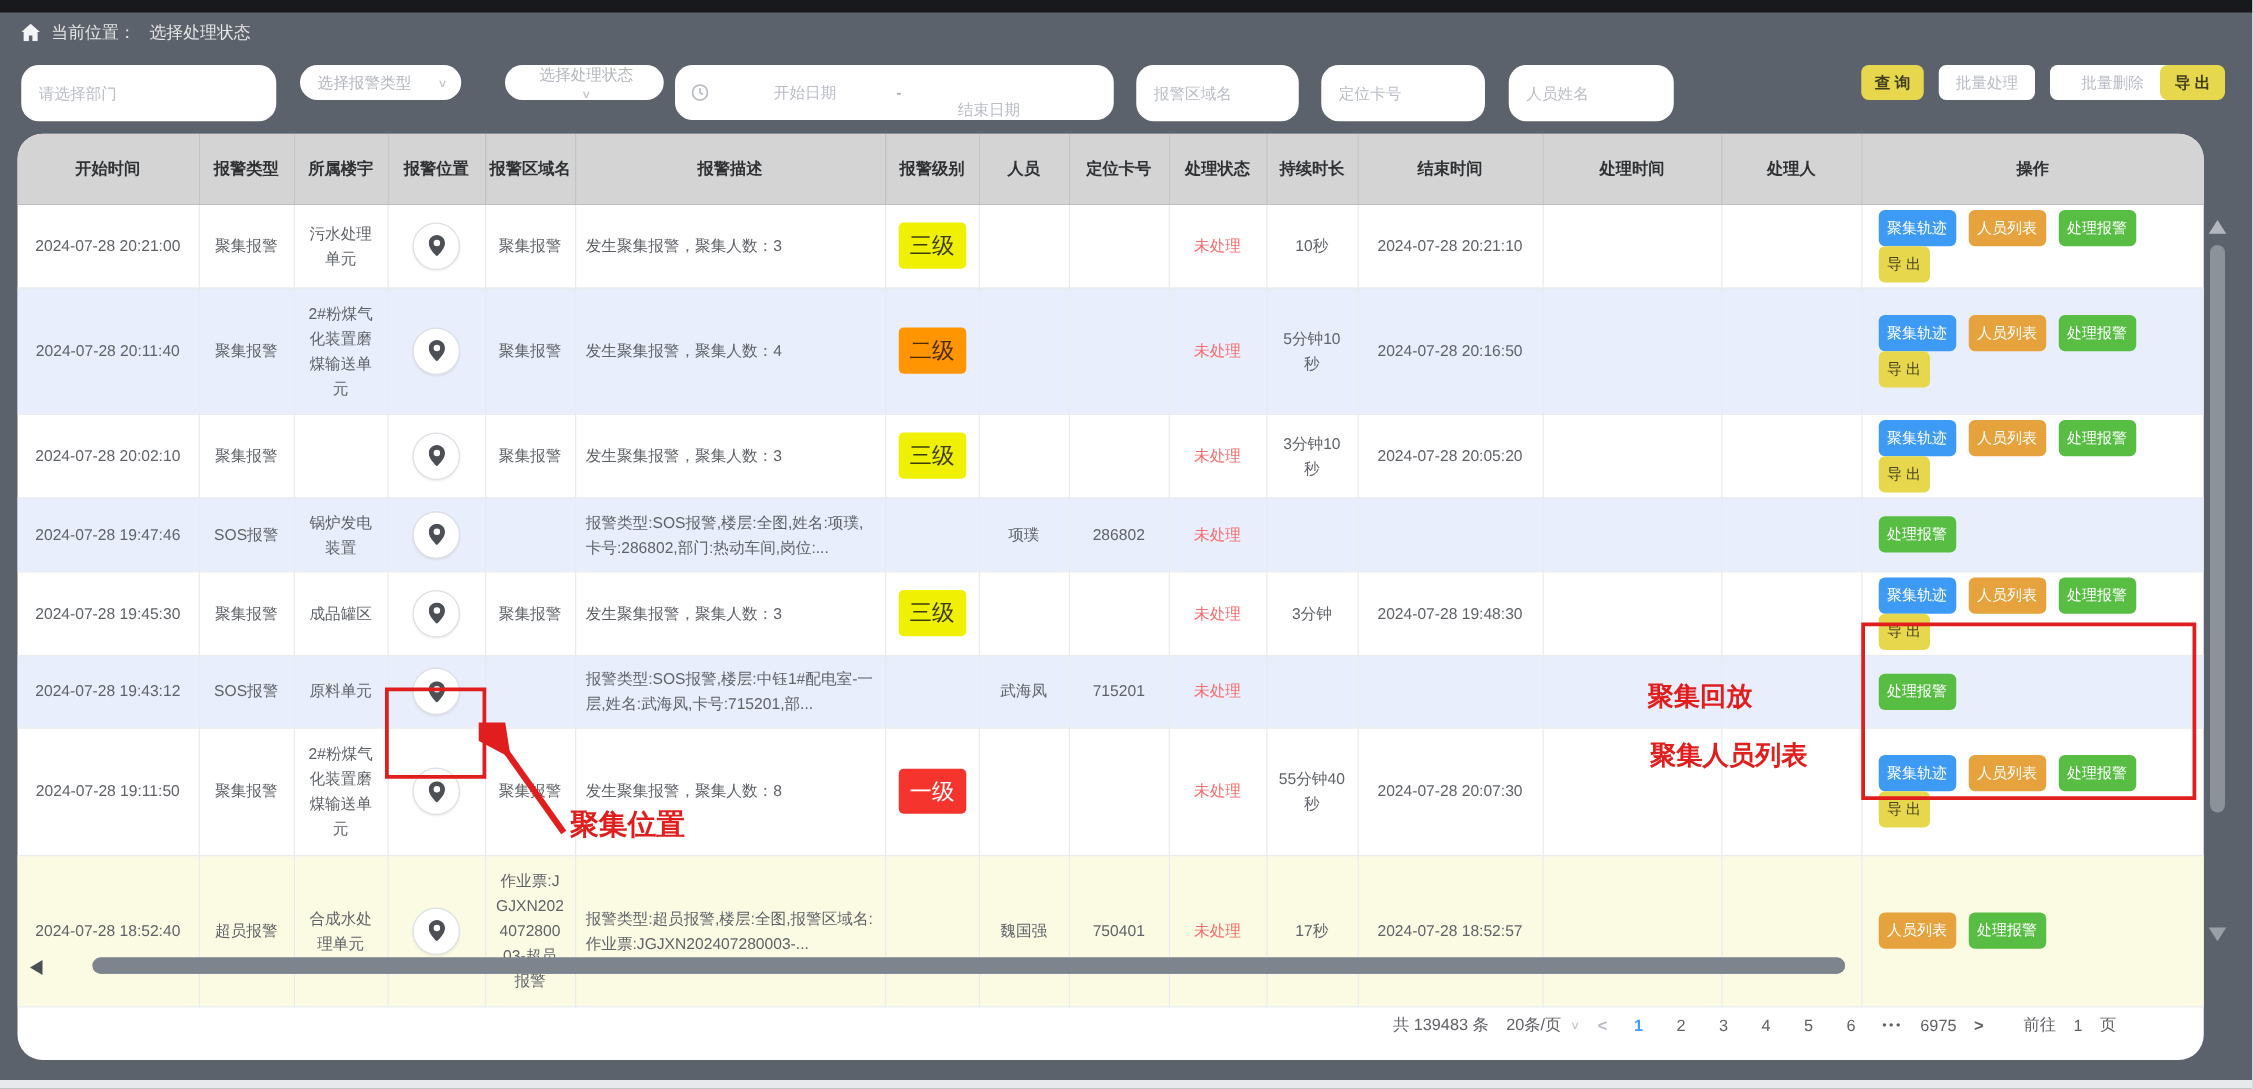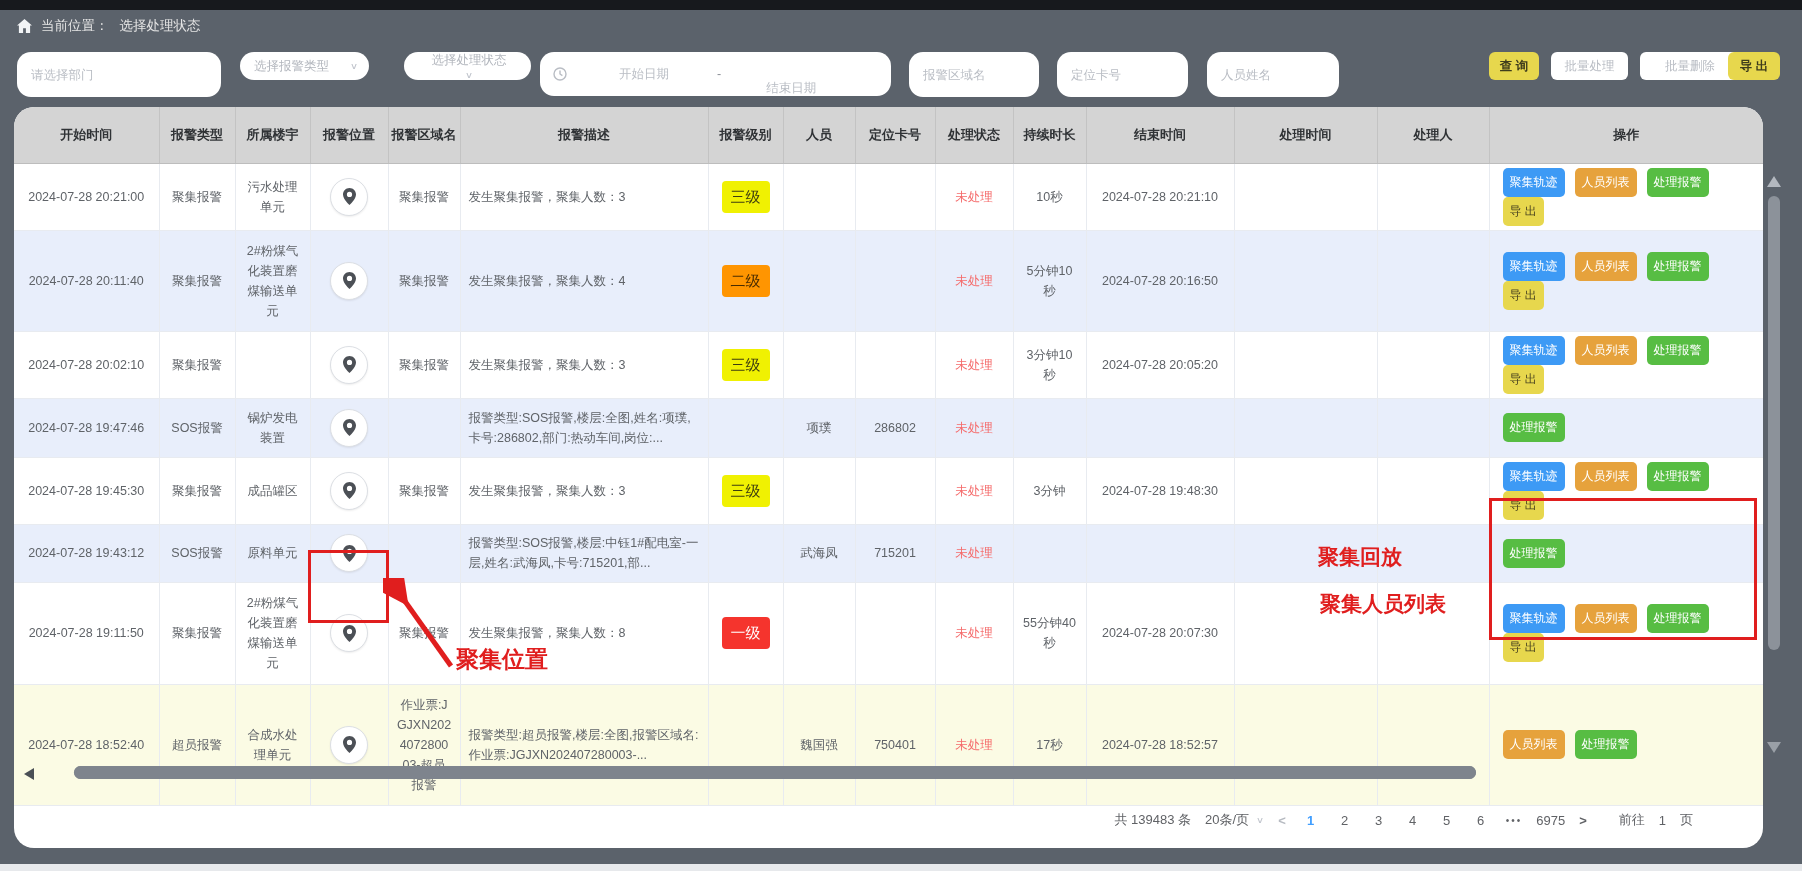--- a/index.html
+++ b/index.html
@@ -28,21 +28,21 @@
   thead th { background:#d4d4d4; color:#2f3235; font-size:13px; font-weight:bold; border-right:1px solid #c3c3c3; border-bottom:1px solid #bdbdbd; text-align:center; line-height:1.35; }
   thead th:last-child { border-right:none; }
   tbody td { font-size:12.5px; color:#5f6368; border-right:1px solid #e8ebf0; border-bottom:1px solid #e8ebf0; text-align:center; vertical-align:middle; padding:4px 8px; line-height:1.6; }
   tbody td:last-child { border-right:none; }
   tr.alt td { background:#e8eefb; }
   tr.warn td { background:#fbfbe4; }
   td.desc { text-align:left; word-break:break-all; }
   td.wrap { word-break:break-all; }
   td.acts { text-align:left; padding-left:13px; }
   .status-red { color:#f56c6c; }
-  .badge { display:inline-block; padding:4px 9px; border-radius:4px; font-size:15px; }
+  .badge { display:inline-block; padding:4px 9px; border-radius:4px; font-size:18px; }
   .badge.l3 { background:#f0f102; color:#3c3c10; }
   .badge.l2 { background:#ff9501; color:#4a2c00; }
   .badge.l1 { background:#f5342d; color:#fff; }
   .pin-btn { display:inline-flex; width:38px; height:38px; border-radius:50%; background:#fff; border:1px solid #dcdfe4; align-items:center; justify-content:center; cursor:pointer; box-shadow:0 1px 2px rgba(0,0,0,.08); }
   .abtn { display:inline-block; border:none; border-radius:5px; padding:6px 7px; font-size:12px; color:#fff; cursor:pointer; margin-right:10px; vertical-align:middle; }
   .abtn.track { background:#3d9af5; }
   .abtn.list { background:#e6a23c; }
   .abtn.handle { background:#57bd43; }
   .abtn.export { background:#e7d74d; color:#4a4420; }
 

